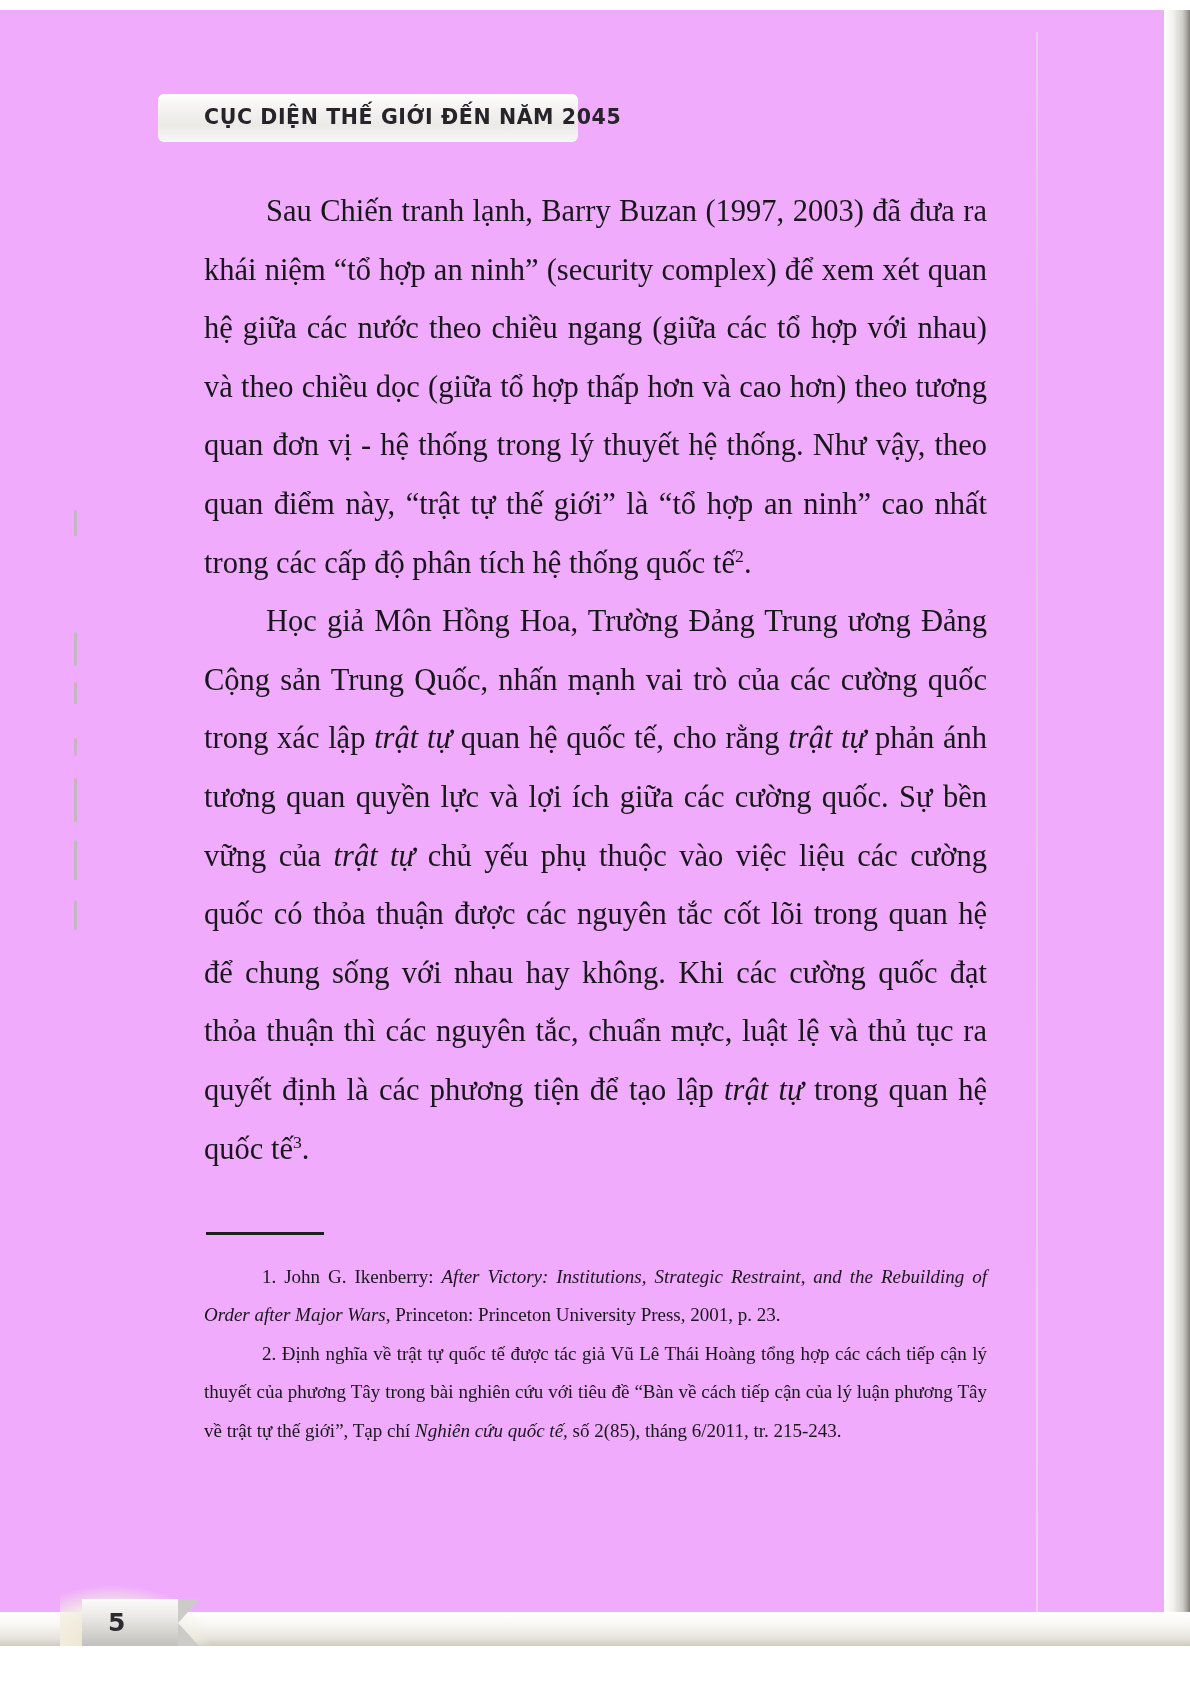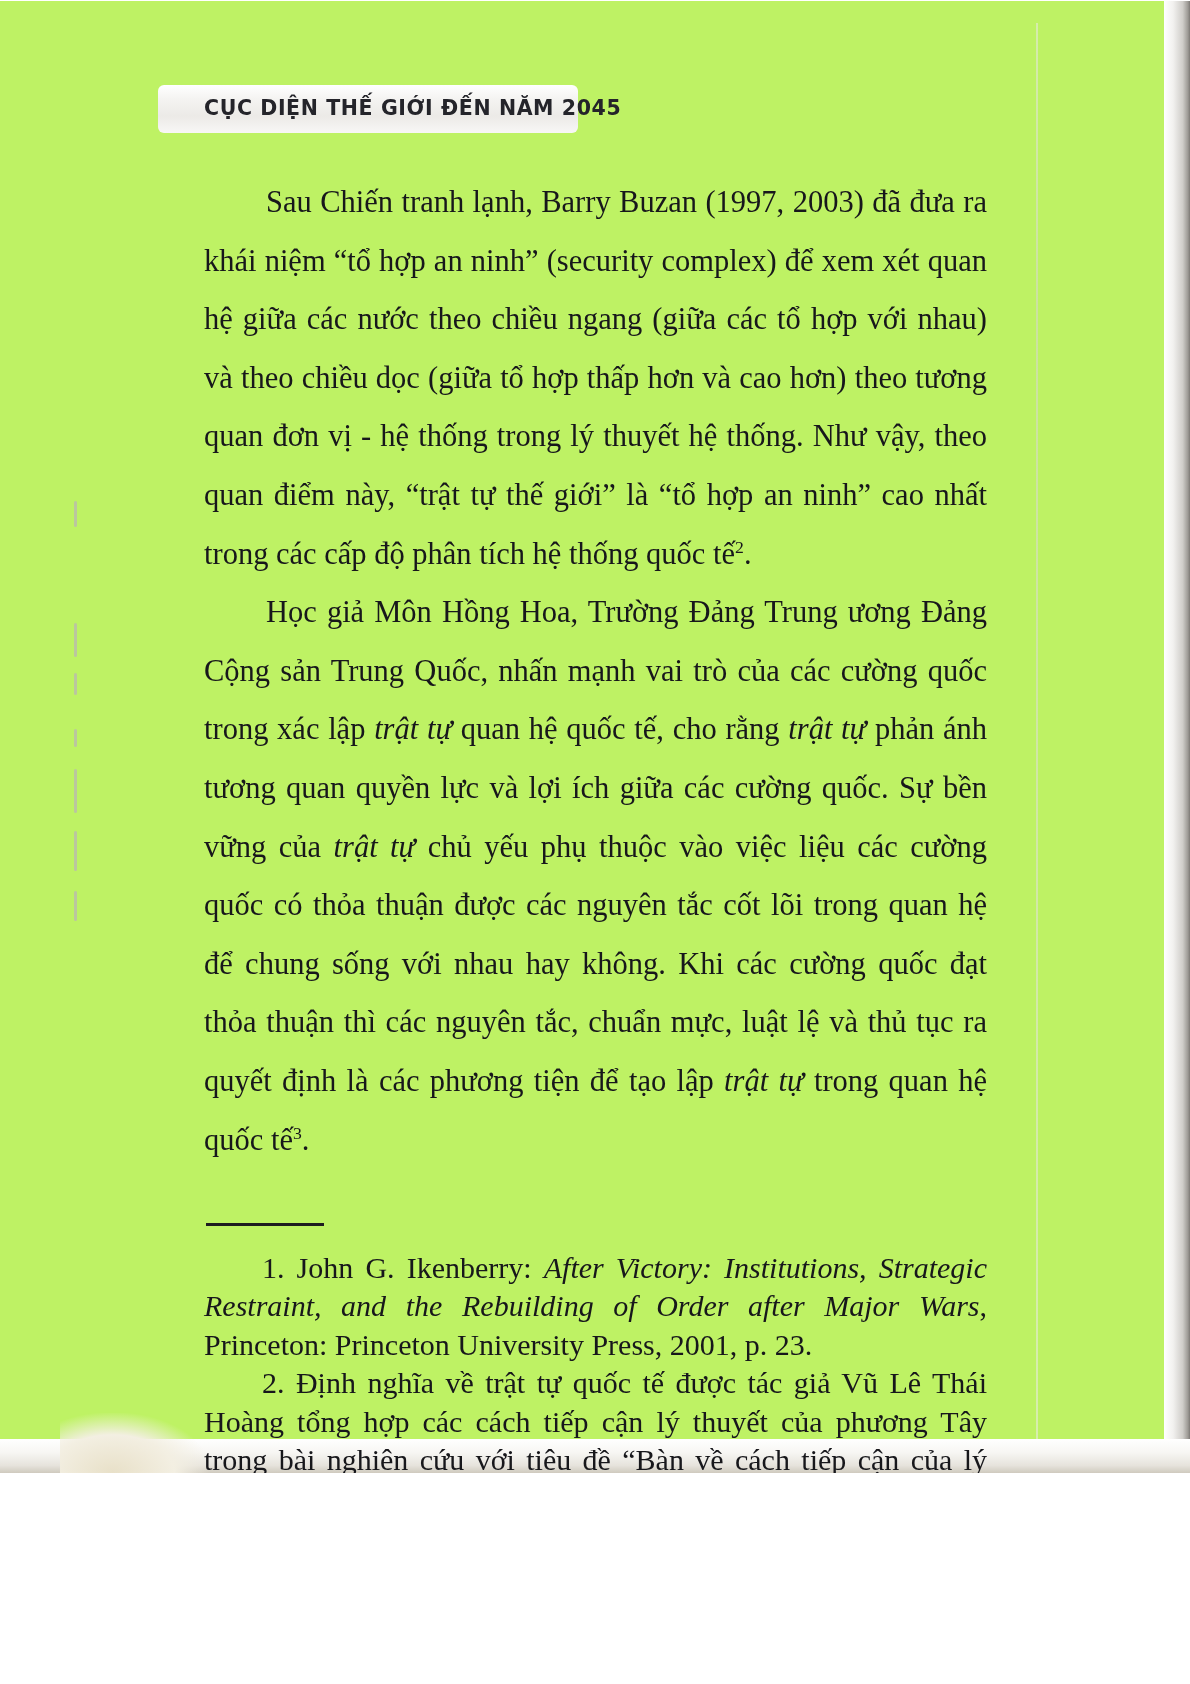--- a/index.html
+++ b/index.html
@@ -4,23 +4,23 @@
 <style>
   html, body {
     margin: 0;
     padding: 0;
     background: #ffffff;
   }
 
   .page {
     position: relative;
     width: 1190px;
-    height: 1472px;
-    margin: 1px auto;
-    background: #bef264;
+    height: 1636px;
+    margin: 10px auto;
+    background: #f0abfc;
     overflow: hidden;
     font-family: "Liberation Serif", "DejaVu Serif", serif;
   }
 
   
   .scan-right-edge {
     position: absolute;
     top: 0;
     right: 0;
     width: 26px;
@@ -133,21 +133,21 @@
     background: #1d1d20;
   }
   .footnotes {
     position: absolute;
     left: 204px;
     top: 1248px;
     width: 783px;
   }
   p.fn {
     margin: 0;
-    font-size: 30px;
+    font-size: 19px;
     line-height: 38.4px;
     color: #17171b;
     text-align: justify;
     text-indent: 58px;
   }
   p.fn em {
     font-style: italic;
   }
 
   

